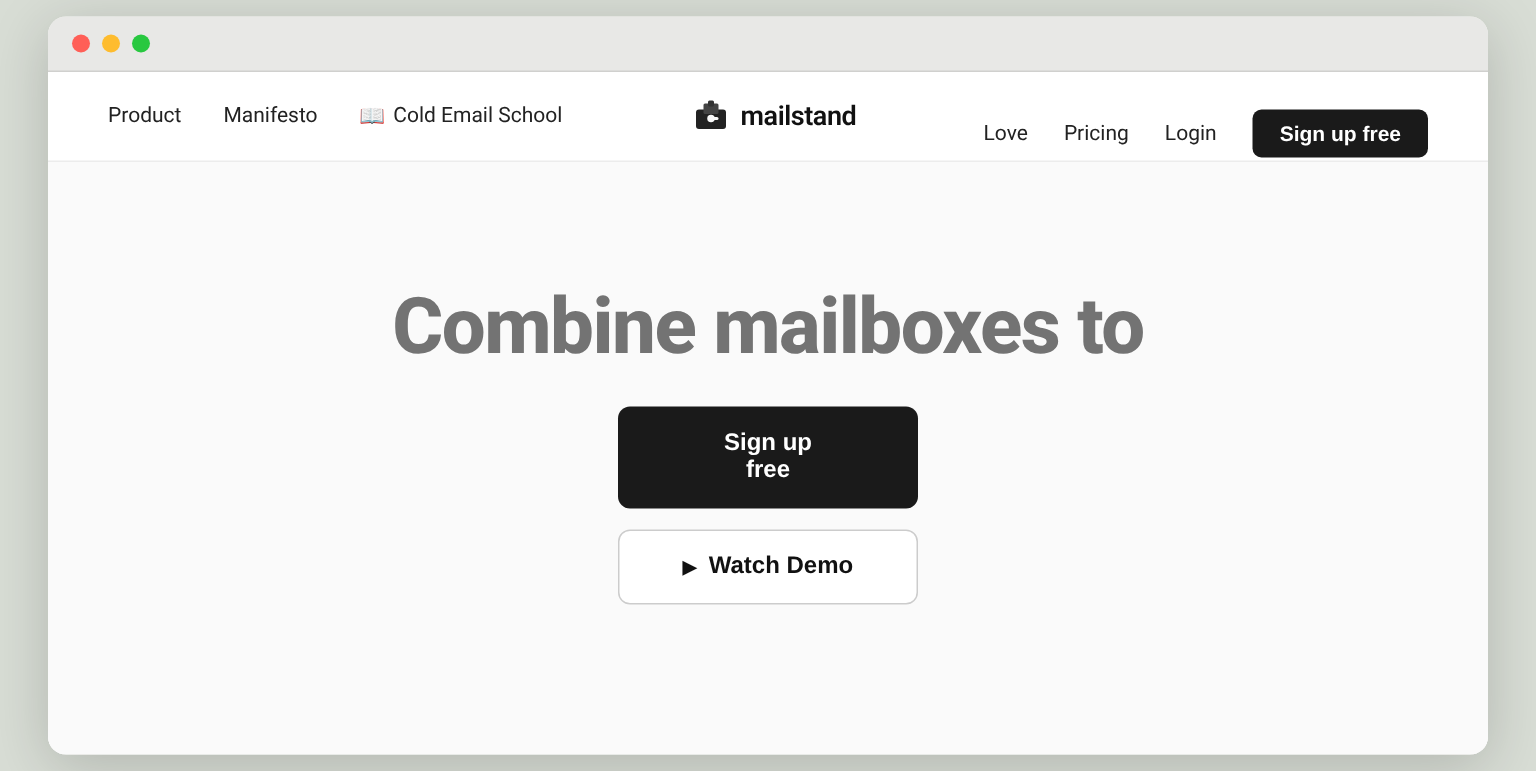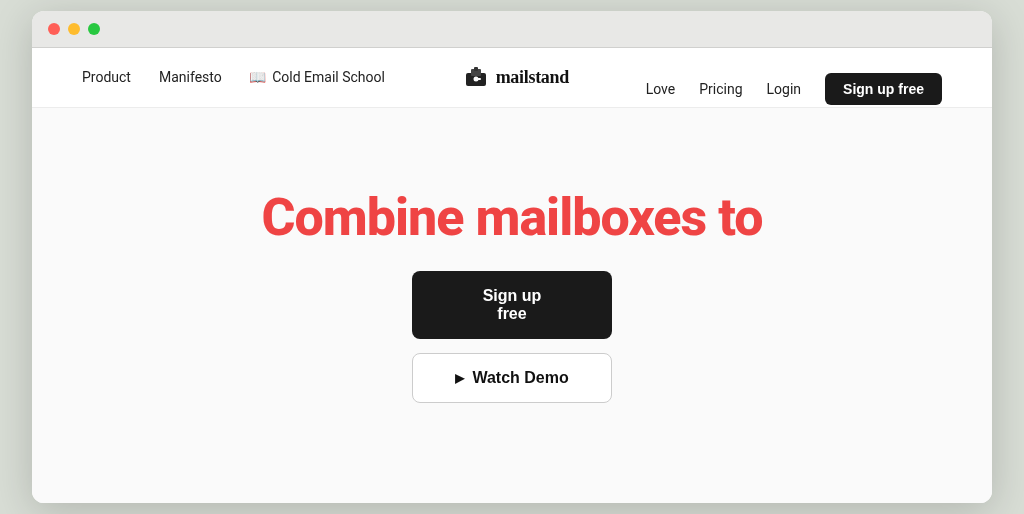--- a/index.html
+++ b/index.html
@@ -46,21 +46,21 @@
     .browser-content {
       background: #fafafa;
     }
 
     
     .navbar {
       background: #ffffff;
       display: flex;
       align-items: center;
       justify-content: space-between;
-      padding: 0 50px;
+      padding: 0 40px;
       height: 60px;
       border-bottom: 1px solid #ececec;
     }
 
     .nav-left {
       display: flex;
       align-items: center;
       gap: 28px;
     }
 
@@ -101,21 +101,20 @@
     .logo-icon {
       width: 28px;
       height: 28px;
     }
 
     .logo-text {
       font-size: 18px;
       font-weight: 600;
       color: #111;
       letter-spacing: -0.3px;
-      font-family: Liberation Serif, serif;
     }
 
     .btn-signup-nav {
       background: #1a1a1a;
       color: #fff;
       border: none;
       padding: 8px 18px;
       border-radius: 6px;
       font-size: 14px;
       font-weight: 600;
@@ -130,21 +129,21 @@
       align-items: center;
       justify-content: center;
       padding: 80px 40px 100px;
       text-align: center;
       background: #fafafa;
     }
 
     .hero-title {
       font-size: 52px;
       font-weight: 800;
-      color: #ef4444;
+      color: #737373;
       line-height: 1.15;
       max-width: 600px;
       margin-bottom: 24px;
       letter-spacing: -1px;
     }
 
     .hero-subtitle {
       font-size: 17px;
       color: #666;
       max-width: 560px;

